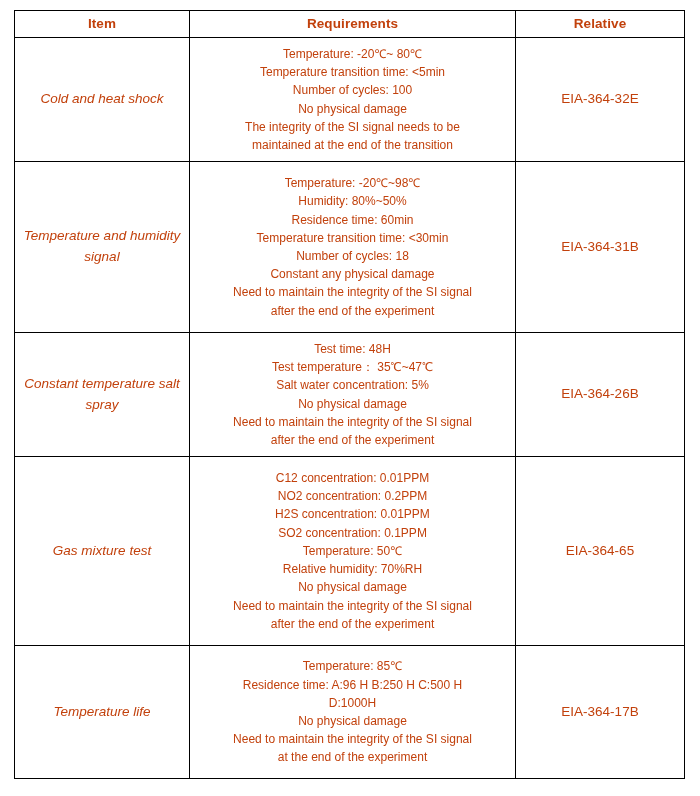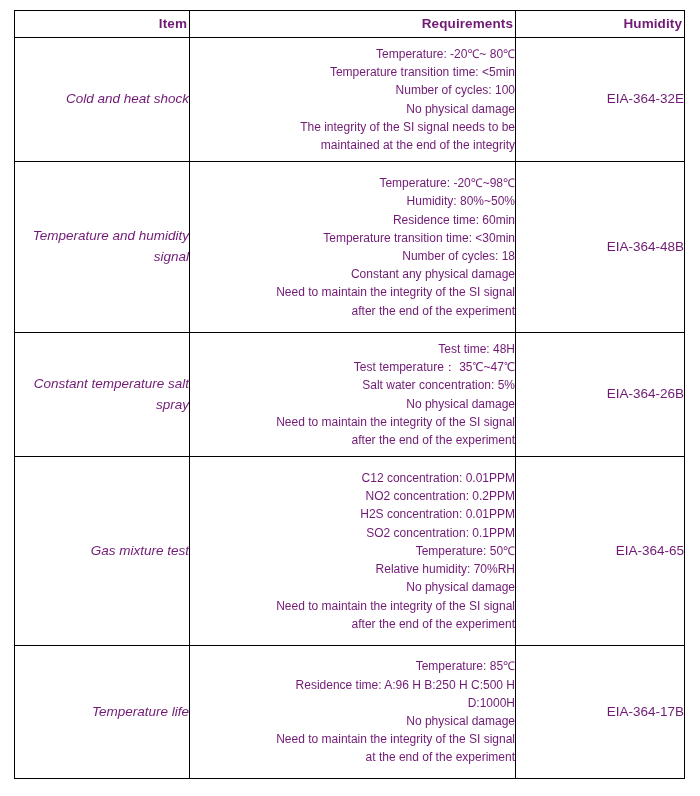--- a/index.html
+++ b/index.html
@@ -33,24 +33,24 @@
   }
   table.spec-table col.col-item      { width: 175px; }
   table.spec-table col.col-req       { width: 326px; }
   table.spec-table col.col-ref       { width: 169px; }
 
   table.spec-table th,
   table.spec-table td {
     border: 1.6px solid #000000;
     padding: 0;
     vertical-align: middle;
-    text-align: right;
+    text-align: center;
     font-size: 13.5px;
     line-height: 1.52;
-    color: #701a75;
+    color: #c2410c;
     font-weight: normal;
     margin-top: 36px;
   }
   table.spec-table thead th {
     height: 24px;
     font-weight: bold;
     font-size: 13.5px;
     letter-spacing: 0.1px;
     padding: 1px 2px;
   }
@@ -87,52 +87,52 @@
     <colgroup>
       <col class="col-item">
       <col class="col-req">
       <col class="col-ref">
     </colgroup>
 
     <thead>
       <tr>
         <th>Item</th>
         <th>Requirements</th>
-        <th>Humidity</th>
+        <th>Relative</th>
       </tr>
     </thead>
 
     <tbody>
 
       <tr class="row-h1">
         <td class="cell-item">Cold and heat shock</td>
         <td class="cell-req">
           <span class="req-line">Temperature: -20℃~ 80℃</span>
           <span class="req-line">Temperature transition time: &lt;5min</span>
           <span class="req-line">Number of cycles: 100</span>
           <span class="req-line">No physical damage</span>
           <span class="req-line">The integrity of the SI signal needs to be</span>
-          <span class="req-line">maintained at the end of the integrity</span>
+          <span class="req-line">maintained at the end of the transition</span>
         </td>
         <td class="cell-ref">EIA-364-32E</td>
       </tr>
 
       <tr class="row-h2">
         <td class="cell-item">Temperature and humidity signal</td>
         <td class="cell-req">
           <span class="req-line">Temperature: -20℃~98℃</span>
           <span class="req-line">Humidity: 80%~50%</span>
           <span class="req-line">Residence time: 60min</span>
           <span class="req-line">Temperature transition time: &lt;30min</span>
           <span class="req-line">Number of cycles: 18</span>
           <span class="req-line">Constant any physical damage</span>
           <span class="req-line">Need to maintain the integrity of the SI signal</span>
           <span class="req-line">after the end of the experiment</span>
         </td>
-        <td class="cell-ref">EIA-364-48B</td>
+        <td class="cell-ref">EIA-364-31B</td>
       </tr>
 
       <tr class="row-h3">
         <td class="cell-item">Constant temperature salt spray</td>
         <td class="cell-req">
           <span class="req-line">Test time: 48H</span>
           <span class="req-line">Test temperature： 35℃~47℃</span>
           <span class="req-line">Salt water concentration: 5%</span>
           <span class="req-line">No physical damage</span>
           <span class="req-line">Need to maintain the integrity of the SI signal</span>

